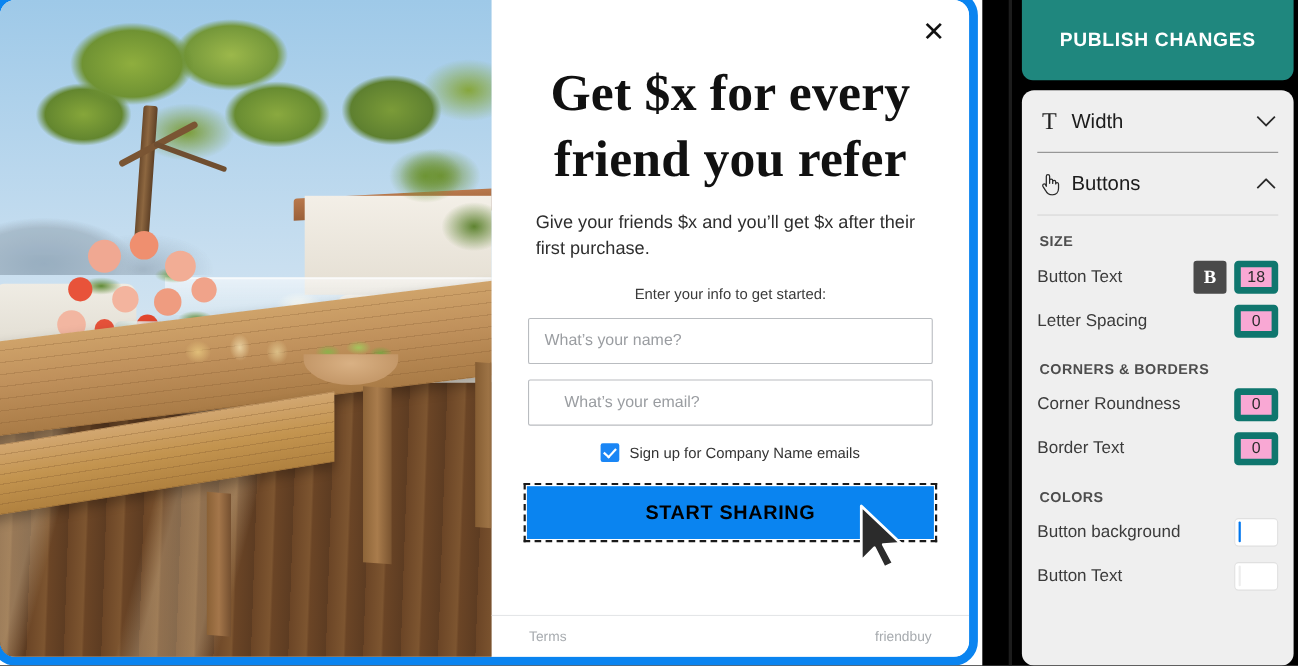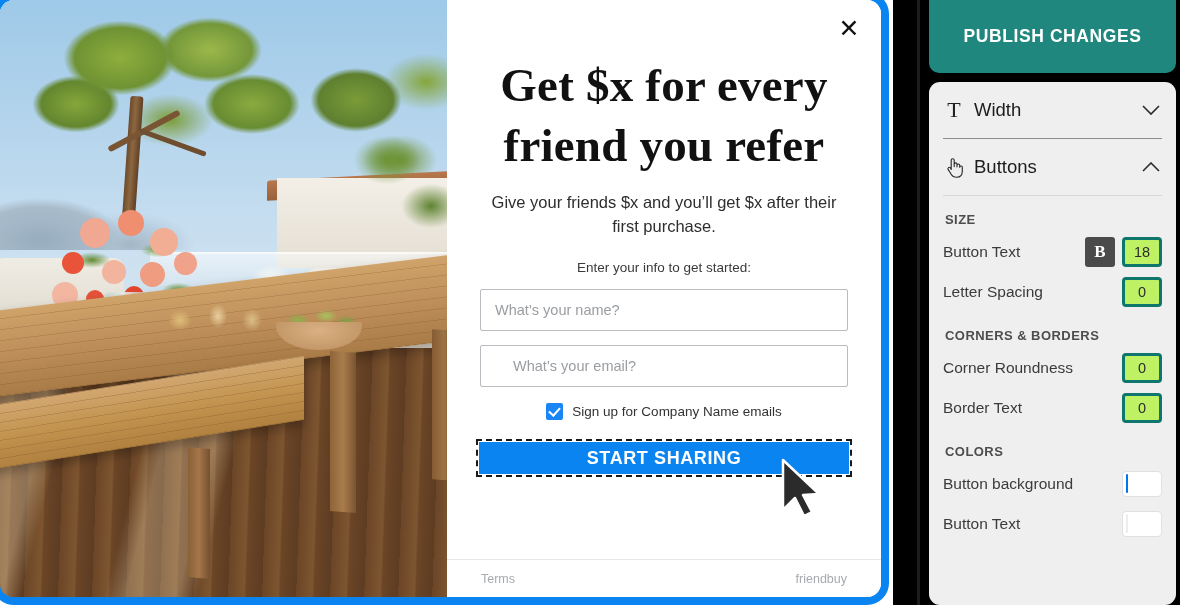--- a/index.html
+++ b/index.html
@@ -248,21 +248,21 @@
     font-family: "Liberation Serif", "DejaVu Serif", serif;
     font-size: 47px;
     line-height: 1.27;
     text-align: center;
     color: #111111;
     letter-spacing: .2px;
   }
 
   .subhead {
     margin: 16px 40px 0 40px;
-    text-align: center;
+    text-align: left;
     font-size: 16.5px;
     line-height: 1.42;
     color: #2e2e2e;
   }
 
   .prompt {
     margin: 22px 0 0 0;
     text-align: center;
     font-size: 13.5px;
     color: #3a3a3a;
@@ -312,23 +312,23 @@
   }
   .checklabel { font-size: 13.5px; color: #333; }
 
   .cta-wrap {
     width: 370px;
     margin: 22px auto 0 auto;
     position: relative;
   }
   .cta {
     width: 100%;
-    height: 32px;
+    height: 48px;
     background: #0a84f0;
-    color: #ffffff;
+    color: #000000;
     border: none;
     font-size: 18px;
     font-weight: 700;
     letter-spacing: .6px;
     cursor: pointer;
     font-family: "Liberation Sans", sans-serif;
     display: flex; align-items: center; justify-content: center;
   }
   .cta-select {
     position: absolute;
@@ -448,22 +448,22 @@
     color: #fff;
     border-radius: 3px;
     display: flex; align-items: center; justify-content: center;
     font-family: "Liberation Serif", "DejaVu Serif", serif;
     font-size: 17px;
     font-weight: 700;
     cursor: pointer;
   }
   .num {
     width: 40px; height: 30px;
-    background: #bef264;
-    border: 3px solid #0f766e;
+    background: #f9a8d4;
+    border: 6px solid #0f766e;
     border-radius: 4px;
     display: flex; align-items: center; justify-content: center;
     font-size: 14.5px;
     color: #2b2b2b;
     cursor: text;
   }
   .swatch-box {
     width: 40px; height: 26px;
     background: #ffffff;
     border: 1px solid #e0e0e0;

